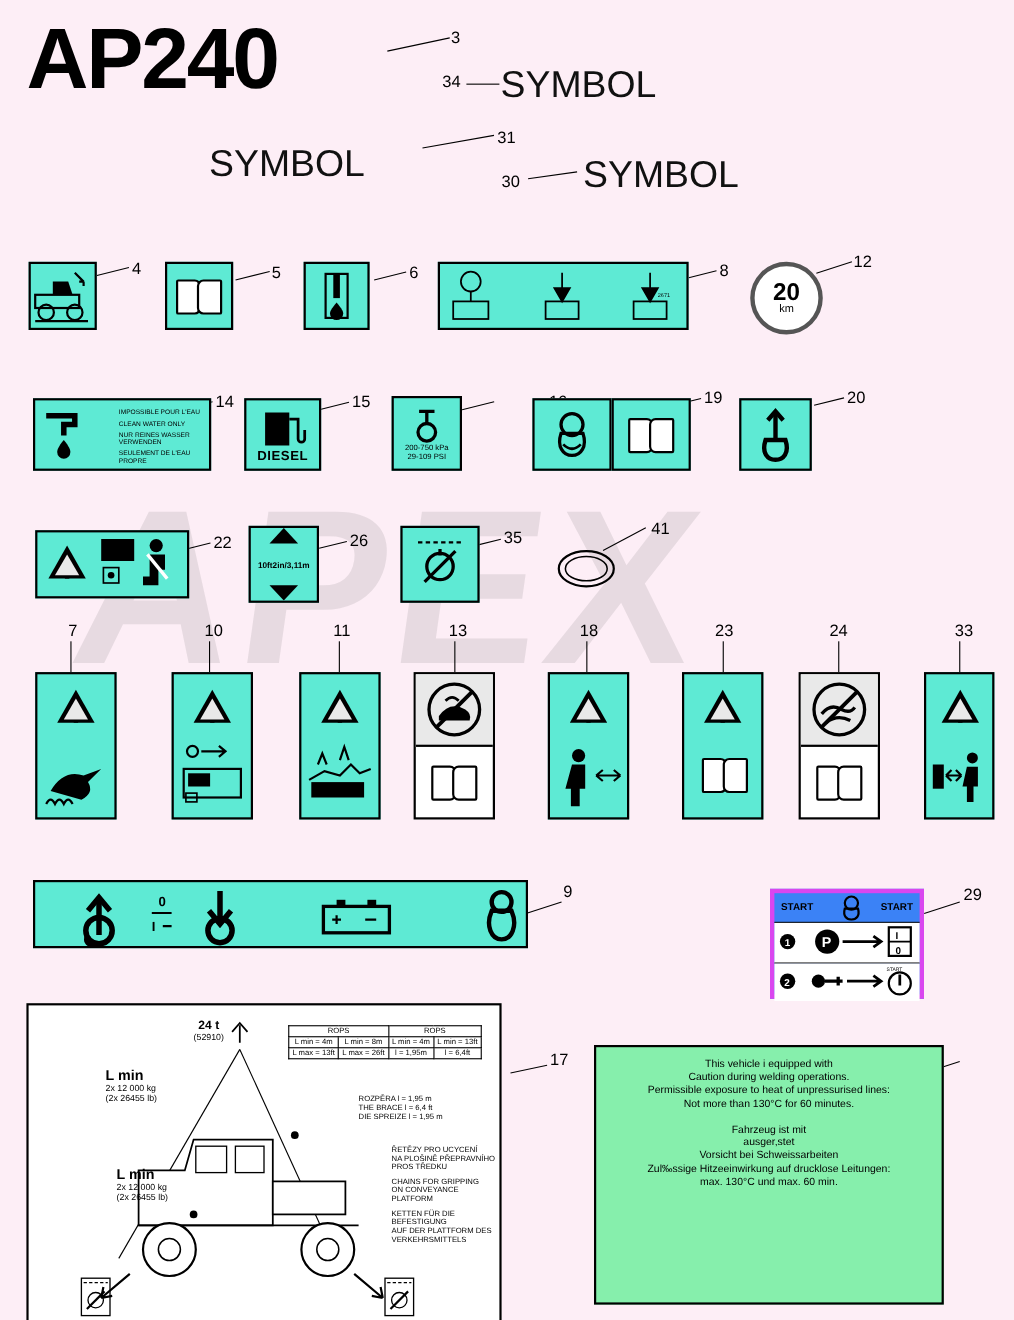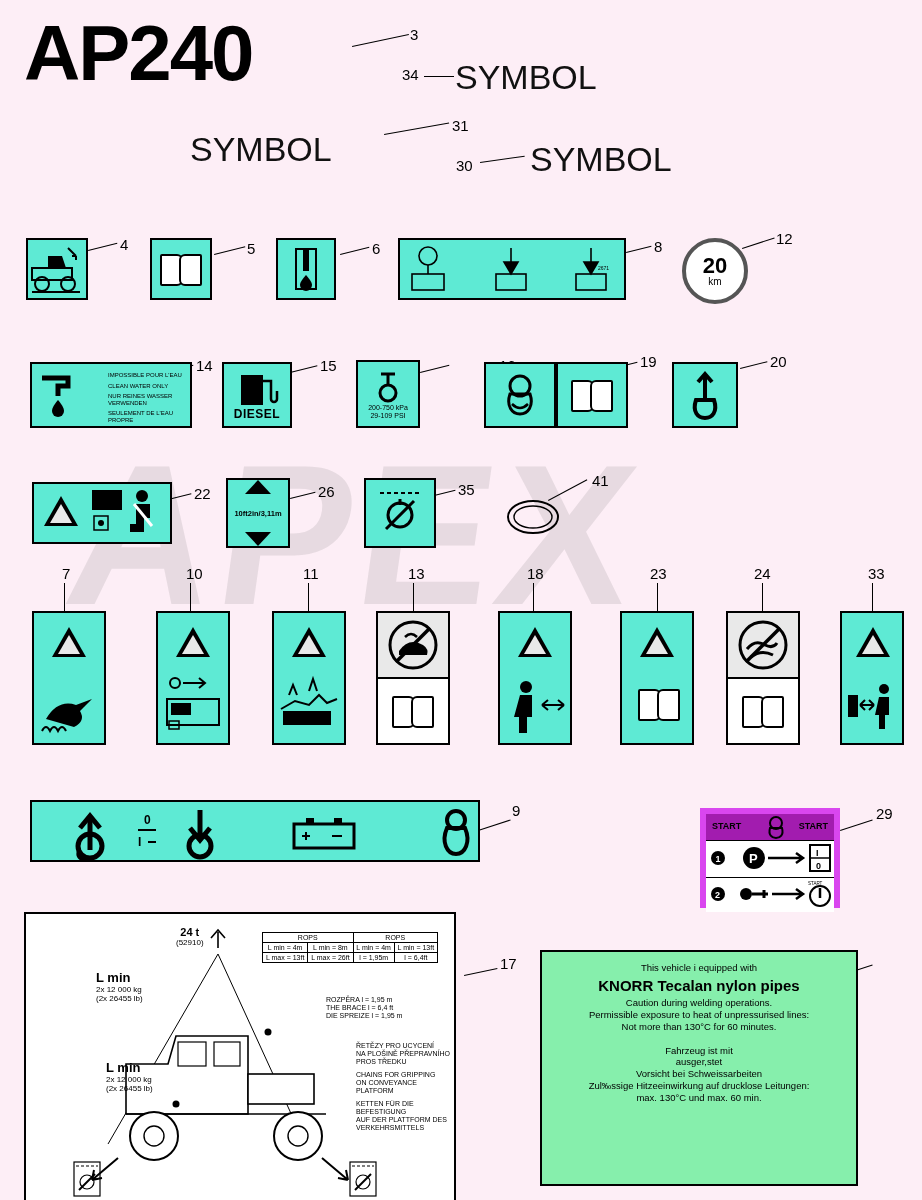--- a/index.html
+++ b/index.html
@@ -61,21 +61,21 @@
     text-align:center;font-family:Liberation Sans, sans-serif;
   }
   .kline{font-size:9.5px;line-height:1.25;}
   .kbig{font-size:15px;font-weight:bold;}
   .kbig2{font-size:14px;font-weight:bold;}
   .khuge{font-size:20px;font-weight:bold;letter-spacing:1px;}
   .speed{
     position:absolute;width:66px;height:66px;border-radius:50%;
     border:4px solid #555;background:#fff;box-sizing:border-box;
   }
-  .startbox{position:absolute;border:6px solid #d946ef;box-sizing:border-box;background:#a21caf;}
+  .startbox{position:absolute;border:4px solid #d946ef;box-sizing:border-box;background:#3b82f6;}
   table.rops{border-collapse:collapse;font-size:7px;font-family:"Liberation Sans", sans-serif;}
   table.rops td{border:1px solid #000;padding:1px 2px;text-align:center;}
 </style>
 </head>
 <body>
 
 <div class="wm">APEX</div>
 
 <div class="title">AP240</div>
 
@@ -547,21 +547,20 @@
     <div style="height:5px;"></div>
     <div>KETTEN FÜR DIE BEFESTIGUNG</div>
     <div>AUF DER PLATTFORM DES</div>
     <div>VERKEHRSMITTELS</div>
   </div>
 </div>
 
 <div class="knorr" style="left:540px;top:950px;width:318px;height:236px;">
   <div style="padding:10px 8px 0 8px;">
     <div class="kline">This vehicle i equipped with</div>
-    <div class="kbig" style="margin:3px 0;">KNORR Tecalan nylon pipes</div>
     <div class="kline">Caution during welding operations.</div>
     <div class="kline">Permissible exposure to heat of unpressurised lines:</div>
     <div class="kline">Not more than 130°C for 60 minutes.</div>
     <div style="height:12px;"></div>
     <div class="kline">Fahrzeug ist mit</div>
     <div class="kline">ausger,stet</div>
     <div class="kline">Vorsicht bei Schweissarbeiten</div>
     <div class="kline">Zul‰ssige Hitzeeinwirkung auf drucklose Leitungen:</div>
     <div class="kline">max. 130°C und max. 60 min.</div>
   </div>

